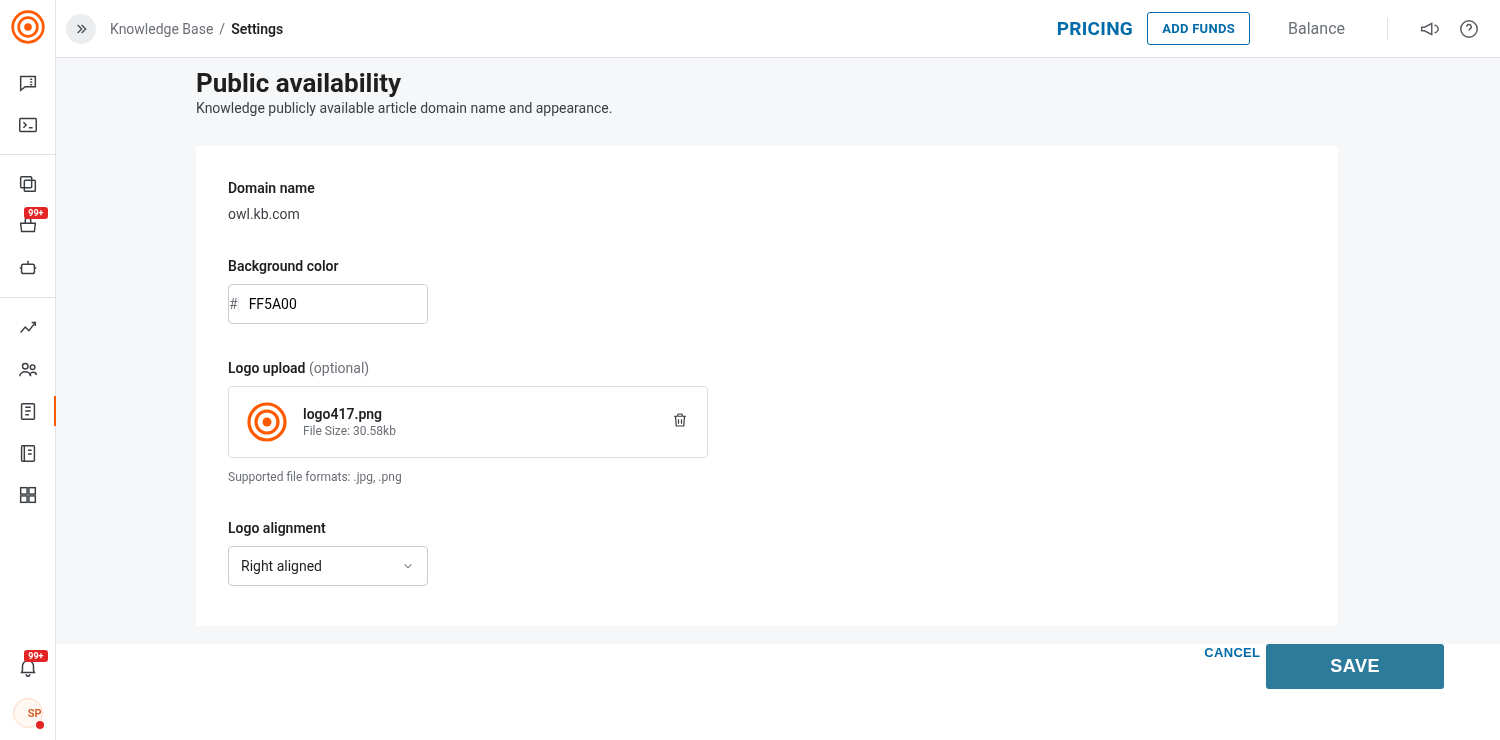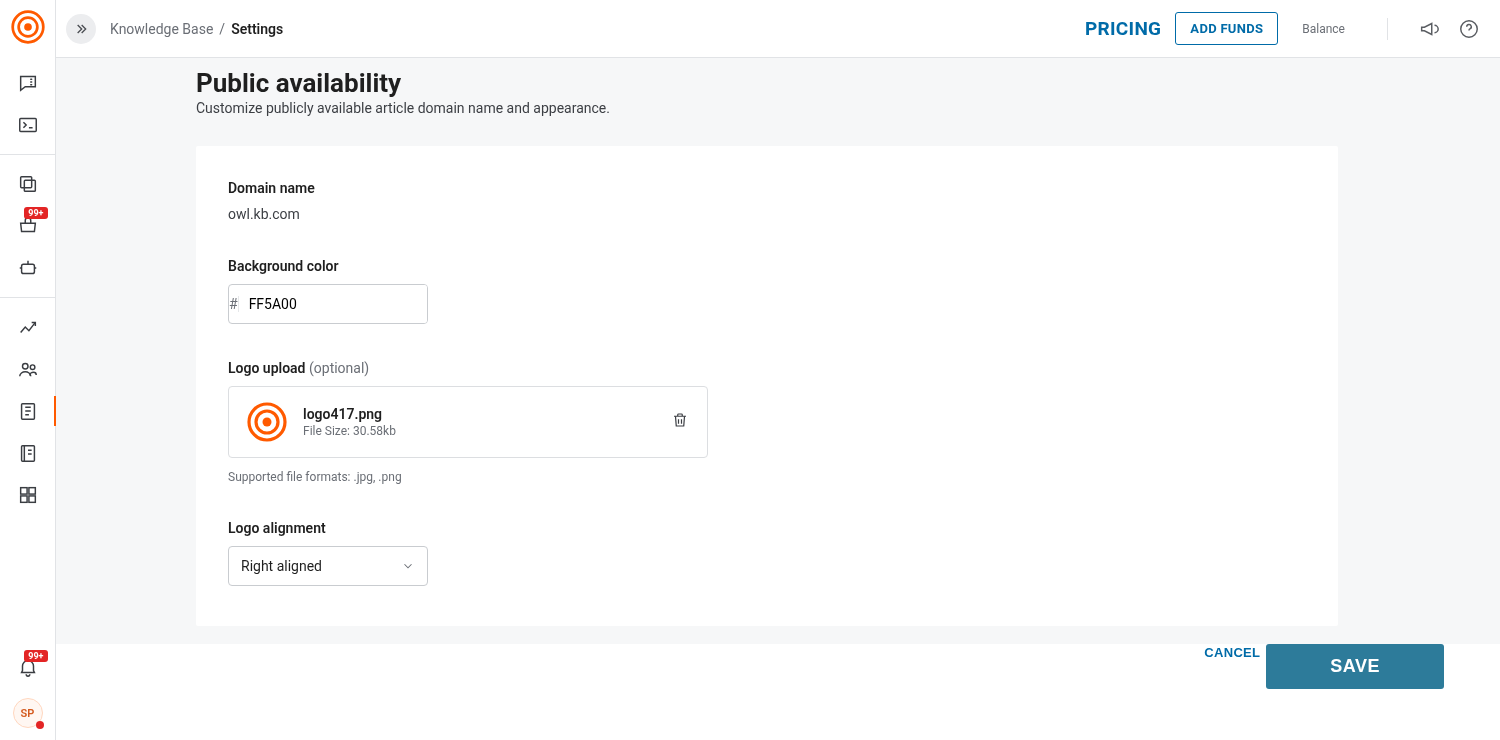--- a/index.html
+++ b/index.html
@@ -20,36 +20,36 @@
     
     .sidebar{width:56px;flex:0 0 56px;border-right:1px solid var(--border);display:flex;flex-direction:column;align-items:center;padding-top:10px;background:#fff}
     .logo{width:34px;height:34px;border-radius:50%;display:flex;align-items:center;justify-content:center;margin-bottom:18px}
     .logo svg{display:block}
     .side-item{width:56px;height:42px;display:flex;align-items:center;justify-content:center;position:relative;cursor:pointer}
     .side-item svg{width:22px;height:22px;stroke:#3a3d42;fill:none;stroke-width:1.6}
     .side-item.active::after{content:"";position:absolute;right:0;top:6px;bottom:6px;width:2px;background:var(--orange)}
     .side-sep{height:1px;width:100%;background:var(--border);margin:8px 0}
     .side-spacer{flex:1}
     .badge{position:absolute;top:2px;right:8px;background:var(--badge);color:#fff;font-size:9px;line-height:12px;padding:0 4px;border-radius:3px;font-weight:700}
-    .avatar{width:30px;height:30px;border-radius:50%;background:#fff7f2;border:1px solid #ffd7bf;color:#d45b1f;font-size:11px;font-weight:600;display:flex;align-items:center;justify-content:center;position:relative;margin:12px 8px}
+    .avatar{width:30px;height:30px;border-radius:50%;background:#fff7f2;border:1px solid #ffd7bf;color:#d45b1f;font-size:11px;font-weight:600;display:flex;align-items:center;justify-content:flex-end;position:relative;margin:12px 8px}
     .avatar .dot{position:absolute;right:-2px;bottom:-2px;width:8px;height:8px;background:var(--badge);border-radius:50%}
 
     
     .main{flex:1;display:flex;flex-direction:column;min-width:0}
     .topbar{height:58px;border-bottom:1px solid var(--border);display:flex;align-items:center;padding:0 18px 0 10px;gap:14px}
     .round-btn{width:30px;height:30px;border-radius:50%;background:#ecedef;display:flex;align-items:center;justify-content:center;cursor:pointer}
     .round-btn svg{width:16px;height:16px;stroke:#4a4d52;fill:none;stroke-width:2}
     .breadcrumb{font-size:14px;display:flex;align-items:center;gap:6px}
     .breadcrumb .bc-parent{color:var(--muted)}
     .breadcrumb .sep{color:var(--muted)}
     .breadcrumb .bc-current{font-weight:600}
     .topbar .spacer{flex:1}
     .toplink{color:var(--link-blue);font-weight:700;font-size:19px;letter-spacing:.3px;cursor:pointer}
     .btn-outline{border:1px solid var(--link-blue);color:var(--link-blue);font-weight:700;font-size:13px;letter-spacing:.3px;padding:8px 14px;border-radius:3px;cursor:pointer;background:#fff}
-    .balance{font-size:12px;color:var(--muted);margin-left:10px;padding-right:14px}
+    .balance{font-size:16px;color:var(--muted);margin-left:24px;padding-right:14px}
     .vr{width:1px;height:22px;background:var(--border);margin:0 14px}
     .icon-btn{width:26px;height:26px;display:flex;align-items:center;justify-content:center;cursor:pointer}
     .icon-btn svg{width:22px;height:22px;stroke:#5a5d62;fill:none;stroke-width:1.6}
 
     
     .content-scroll{flex:1;background:var(--bg);overflow:auto;position:relative}
     .content-inner{max-width:1142px;margin:0 0 0 140px;padding-top:10px}
     h1.section-title{font-size:26px;font-weight:700;margin:0 0 2px 0}
     .section-desc{font-size:14px;color:#3c3f44;margin-bottom:30px}
     .card{background:#fff;border-radius:2px;padding:34px 32px 40px 32px}
@@ -202,21 +202,21 @@
             <circle cx="12" cy="12" r="9"></circle>
             <path d="M9.5 9.5a2.5 2.5 0 1 1 3.5 2.3c-.9.4-1 1-1 1.7"></path>
             <path d="M12 17h.01"></path>
           </svg>
       </div>
     </div>
 
     <div class="content-scroll">
       <div class="content-inner">
         <h1 class="section-title">Public availability</h1>
-        <div class="section-desc">Customize publicly available article domain name and appearance.</div>
+        <div class="section-desc">Knowledge publicly available article domain name and appearance.</div>
 
         <div class="card">
 
           <div class="field-block">
             <div class="field-label">Domain name</div>
             <div class="field-value">owl.kb.com</div>
           </div>
 
           <div class="field-block">
             <div class="field-label">Background color</div>

